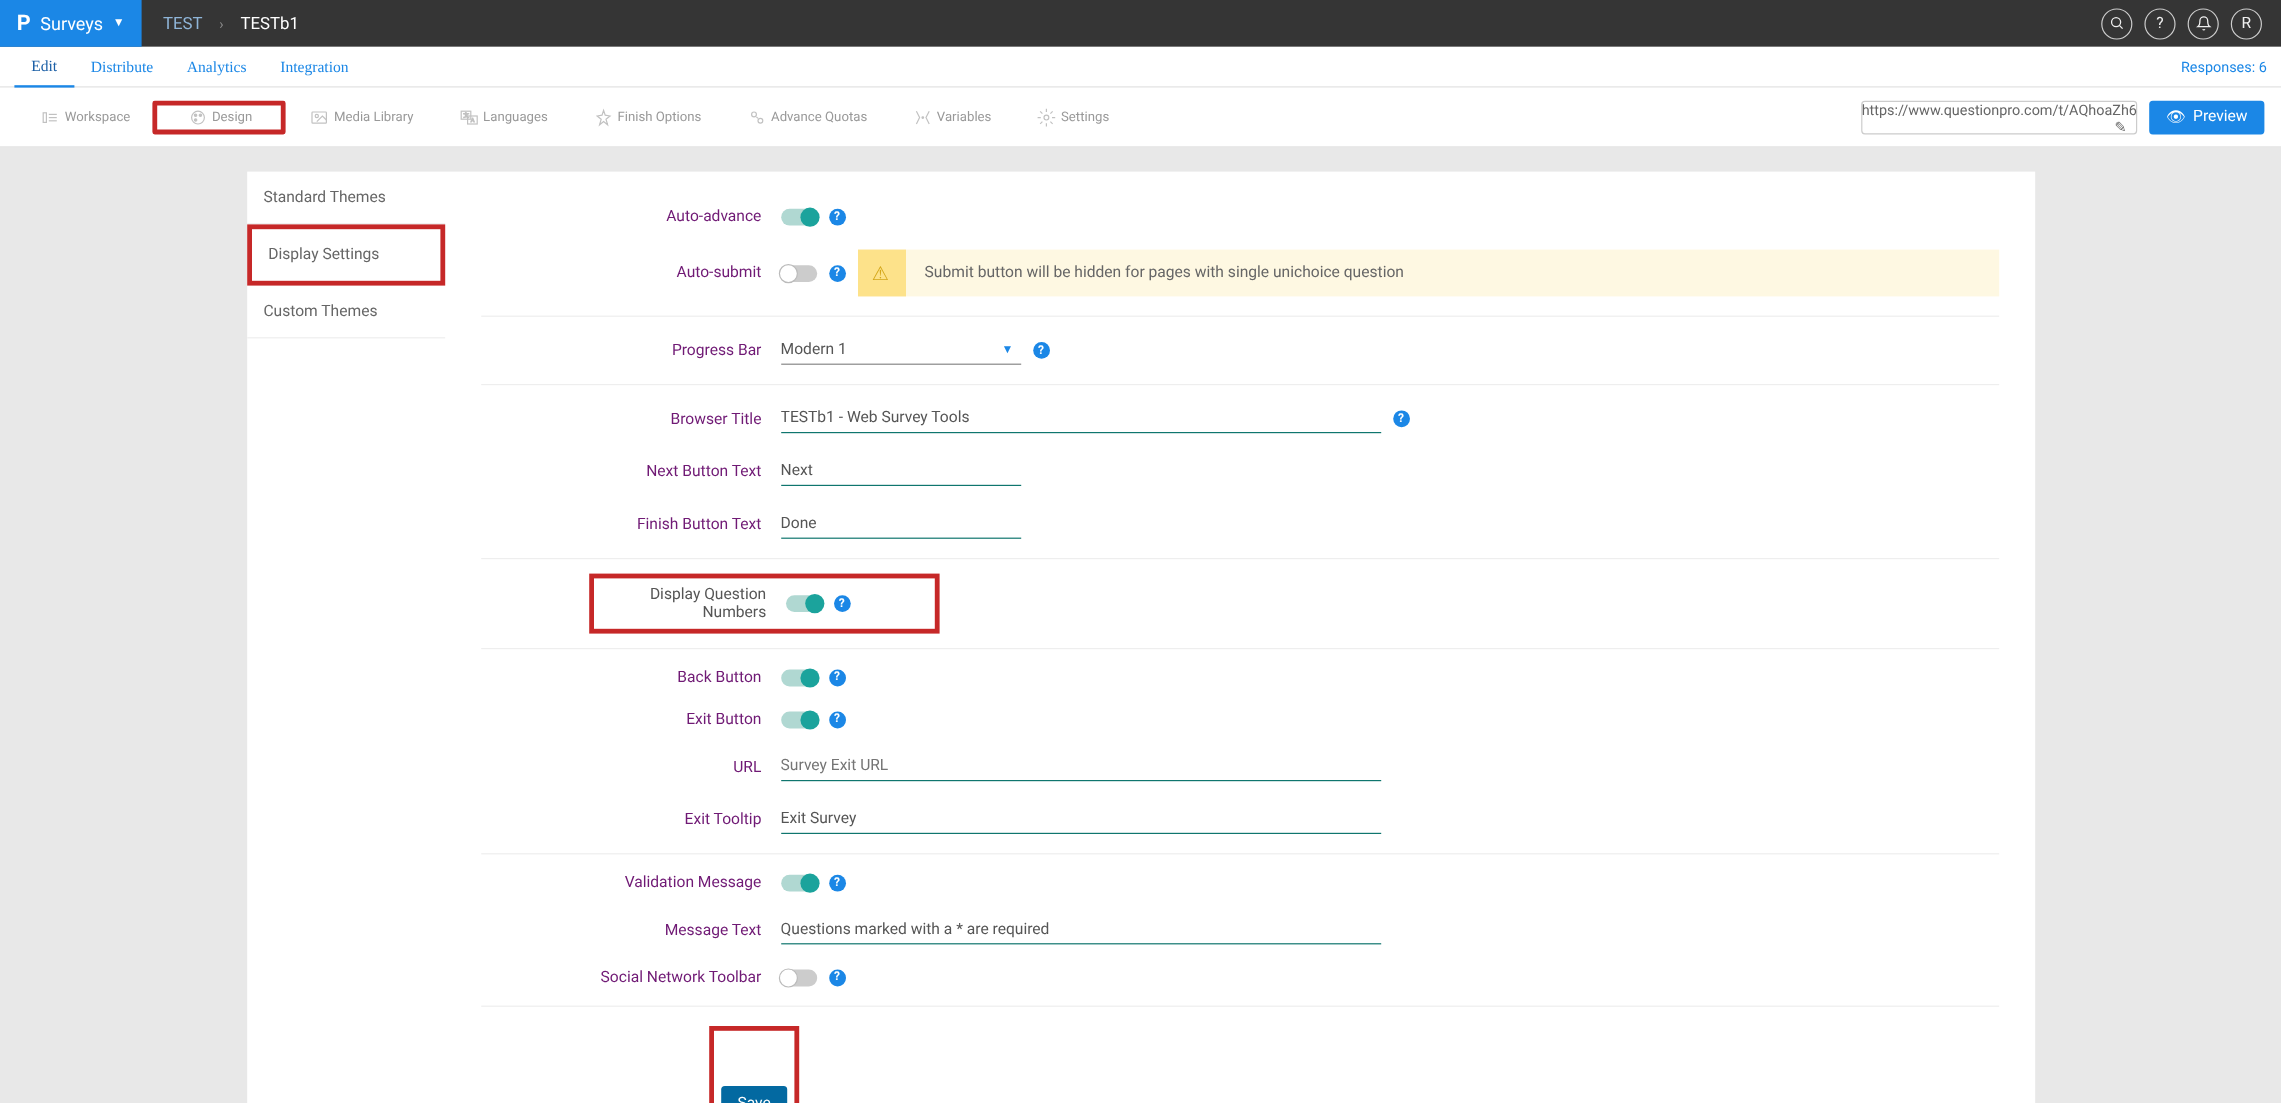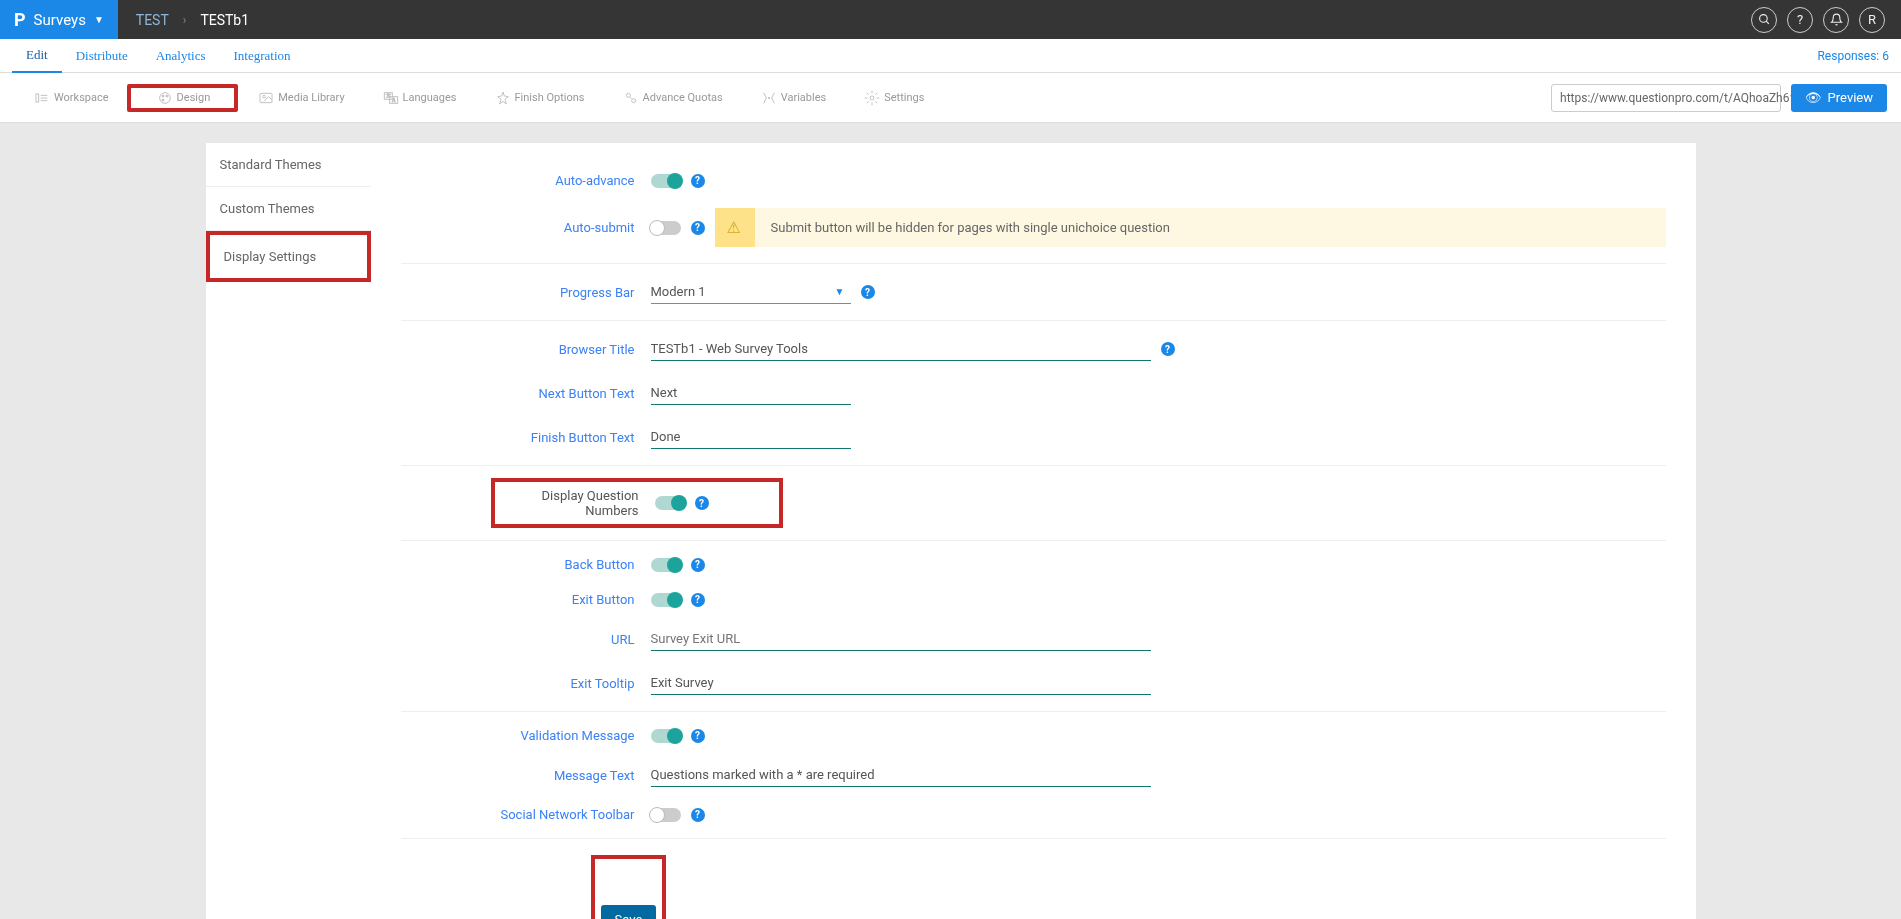--- a/index.html
+++ b/index.html
@@ -20,32 +20,32 @@
 .tabs { background: #fff; height: 34px; display: flex; align-items: center; padding: 0 12px; border-bottom: 1px solid #ddd; }
 .tab { padding: 0 14px; height: 34px; display: flex; align-items: center; color: #1b87e6; font-size: 13px; cursor: pointer; font-family: Liberation Serif, serif; }
 .tab.active { color: #1b5fa6; border-bottom: 2px solid #1b87e6; }
 .responses { margin-left: auto; color: #1b87e6; font-size: 12px; }
 
 .toolbar { background: #fff; height: 50px; display: flex; align-items: center; padding: 0 14px; border-bottom: 1px solid #ddd; }
 .tool { display: flex; flex-direction: row; align-items: center; gap: 2px; padding: 4px 18px; color: #999; font-size: 11px; cursor: pointer; }
 .tool svg { opacity: 0.6; }
 .tool.highlighted { border: 4px solid #c62828; border-radius: 2px; padding: 2px 24px; }
 .toolbar-right { margin-left: auto; display: flex; gap: 10px; align-items: center; }
-.url-box { display: flex; align-items: center; border: 1px solid #ccc; border-radius: 3px; height: 28px; width: 230px; padding: 0 8px; font-size: 12px; color: #666; }
+.url-box { display: flex; align-items: center; border: 1px solid #ccc; border-radius: 3px; height: 28px; width: 230px; padding: 0 8px; font-size: 12px; color: #666; flex-direction: column; }
 .url-box .pencil { margin-left: auto; }
 .preview-btn { background: #1b87e6; color: #fff; border: none; height: 28px; padding: 0 14px; border-radius: 3px; font-size: 13px; cursor: pointer; display: flex; align-items: center; gap: 6px; }
 
 .main { display: flex; max-width: 1490px; margin: 20px auto 0; background: #fff; min-height: 650px; }
 .sidebar { width: 165px; }
 .side-item { padding: 14px 14px; font-size: 13px; color: #666; cursor: pointer; border-bottom: 1px solid #eee; }
 .side-item.highlighted { border: 4px solid #c62828; }
 
 .content { flex: 1; padding: 20px 30px; }
 .row { display: flex; align-items: center; padding: 10px 0; }
-.row .label { width: 250px; text-align: right; padding-right: 16px; font-size: 13px; color: #3b82f6; }
+.row .label { width: 250px; text-align: right; padding-right: 16px; font-size: 13px; color: #701a75; }
 .row .control { display: flex; align-items: center; gap: 10px; flex: 1; }
 .divider { border-top: 1px solid #eee; margin: 6px 0; }
 
 .highlight-box { border: 4px solid #c62828; display: inline-flex; align-items: center; padding: 6px 70px 6px 0; margin-left: 90px; }
 .highlight-box .label { width: 160px; text-align: right; padding-right: 16px; font-size: 13px; }
 
 .toggle { width: 30px; height: 14px; border-radius: 10px; position: relative; cursor: pointer; }
 .toggle.on { background: #b0d8d2; }
 .toggle.off { background: #ccc; }
 .toggle .knob { position: absolute; width: 16px; height: 16px; border-radius: 50%; top: -1px; }
@@ -178,22 +178,22 @@
     <button class="preview-btn">
       <span>👁</span>
       <span>Preview</span>
     </button>
   </div>
 </div>
 
 <div class="main">
   <div class="sidebar">
     <div class="side-item">Standard Themes</div>
+    <div class="side-item highlighted">Display Settings</div>
     <div class="side-item">Custom Themes</div>
-    <div class="side-item highlighted">Display Settings</div>
   </div>
 
   <div class="content">
 
     <div class="row">
       <div class="label">Auto-advance</div>
       <div class="control">
         <div class="toggle on">
             <div class="knob"></div>
           </div>

